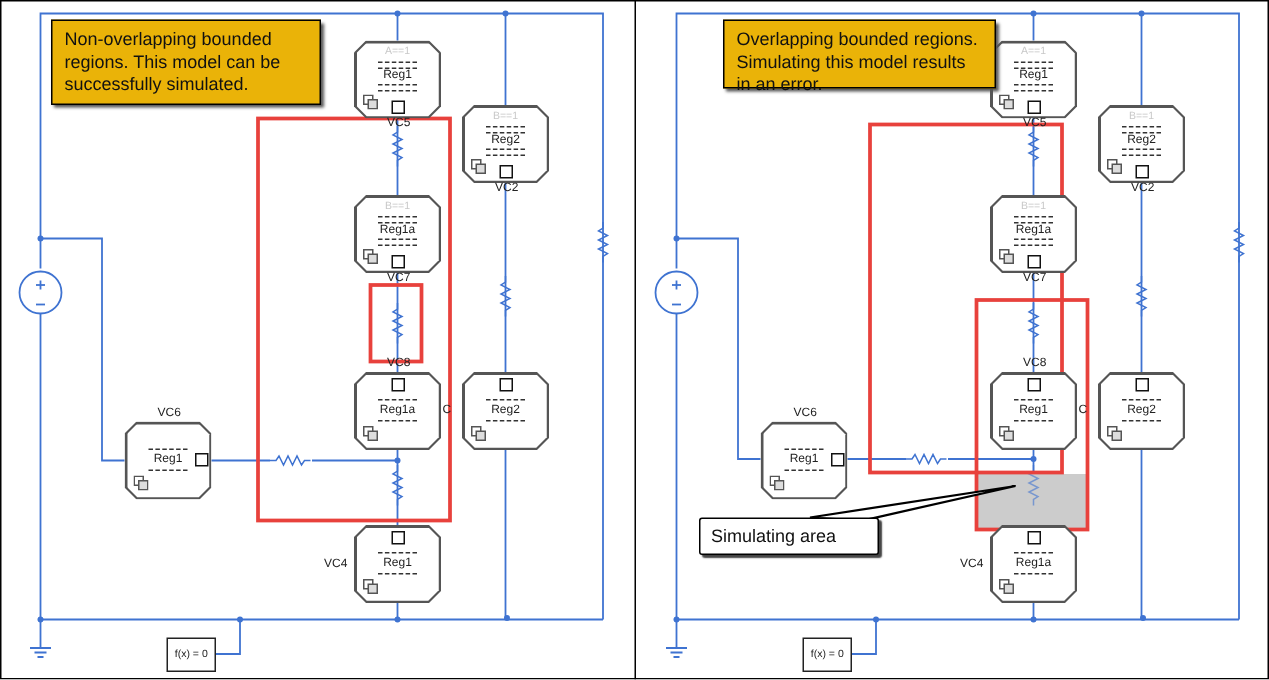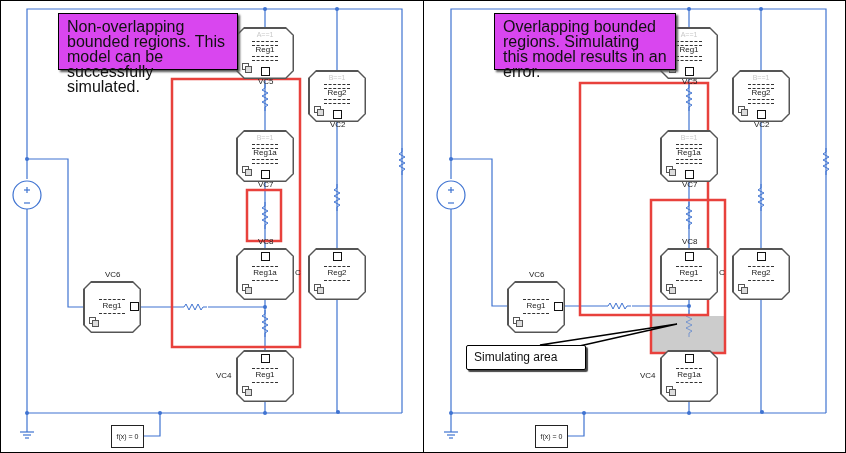--- a/index.html
+++ b/index.html
@@ -1,23 +1,23 @@
 <!DOCTYPE html>
 <html><head>
 <meta charset="utf-8">
 <style>
   html, body { margin: 0; padding: 0; background: #ffffff; }
   body { width: 846px; height: 453px; position: relative; overflow: hidden; font-family: "Liberation Sans", sans-serif; }
   .frame { position: absolute; left: 0; top: 0; width: 844px; height: 451px; border: 1px solid #000; }
   .divider { position: absolute; left: 423px; top: 0; width: 1px; height: 453px; background: #000; }
   svg.canvas { position: absolute; left: 0; top: 0; }
   .note {
-    position: absolute; background: #d946ef; border: 1.5px solid #000;
-    box-shadow: 2px 2px 2px #555; font-size: 16px; line-height: 15px; color: #111;
-    padding: 5px 8px; box-sizing: border-box; margin-left: 24px;
+    position: absolute; background: #eab308; border: 1.5px solid #000;
+    box-shadow: 2px 2px 2px #555; font-size: 12px; line-height: 15px; color: #111;
+    padding: 5px 8px; box-sizing: border-box;
   }
   .callout {
     position: absolute; background: #fff; border: 1.5px solid #000;
     box-shadow: 2px 2px 1px #444; font-size: 12px; color: #111;
     padding: 4px 7px; box-sizing: border-box; border-radius: 2px;
   }
   .blk {
     position: absolute; width: 58px; height: 52px; background: #fff;
     clip-path: polygon(8px 0, 50px 0, 58px 8px, 58px 44px, 50px 52px, 8px 52px, 0 44px, 0 8px);
   }
@@ -377,18 +377,18 @@
       <rect x="3.5" y="3.5" width="6" height="6" fill="#ddd" stroke="#555"></rect>
     </svg>
     <div class="port" style="left: 25px; top: 4px;"></div>
   </div>
 <div class="lbl" style="left: 640px; top: 371px;">VC4</div>
 <div class="note" style="left:34px; top:13px; width:180px; height:57px;">
   <span>Non-overlapping bounded regions. This model can be successfully simulated.</span>
 </div>
 <div class="fx" style="left:111px; top:425px;"><span>f(x) = 0</span></div>
 <div class="fx" style="left:535px; top:425px;"><span>f(x) = 0</span></div>
-<div class="note" style="left:470px; top:13px; width:182px; height:57px;">
+<div class="note" style="left:482px; top:13px; width:182px; height:46px;">
   <span>Overlapping bounded regions. Simulating this model results in an error.</span>
 </div>
 <div class="callout" style="left:466px; top:345px; width:120px; height:25px;">
   <span>Simulating area</span>
 </div>
 
 </body></html>

